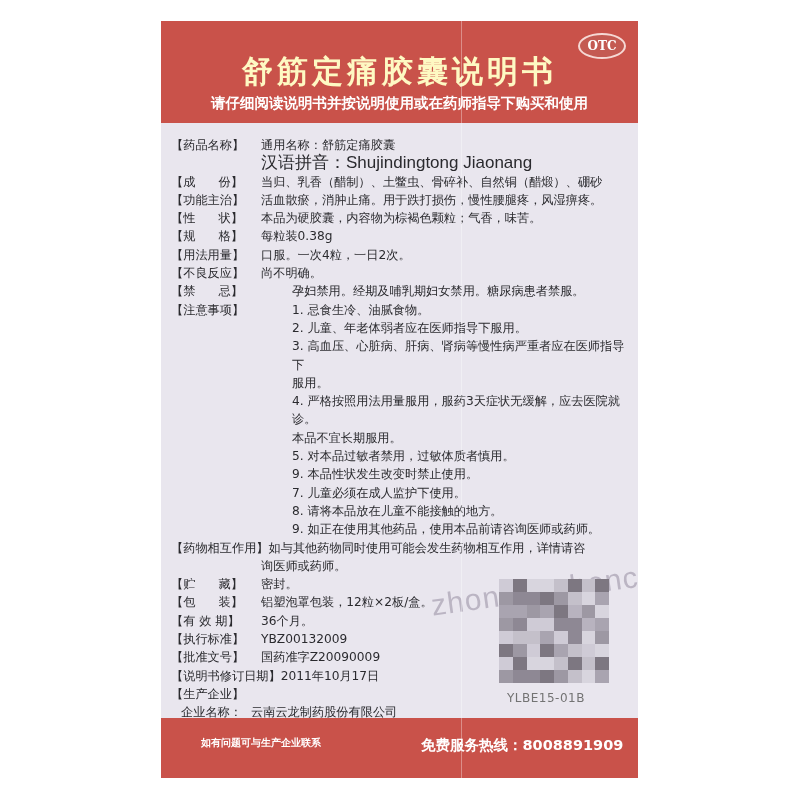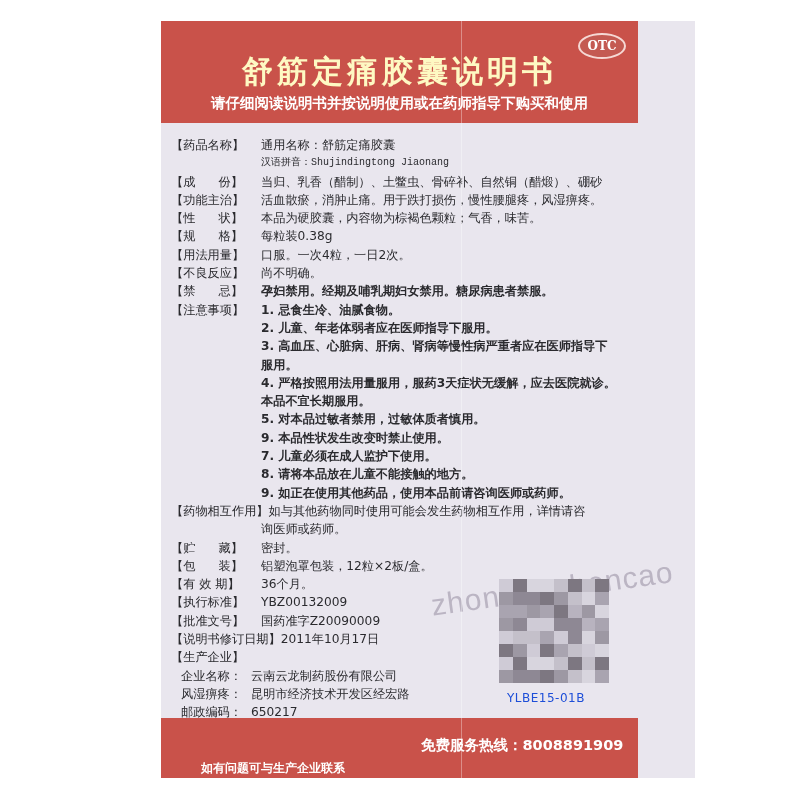--- a/index.html
+++ b/index.html
@@ -1,51 +1,51 @@
 <!DOCTYPE html>
 <html><head>
 <meta charset="utf-8">
 <style>
   html, body { margin:0; padding:0; }
   body { width:800px; height:800px; background:#ffffff; position:relative; overflow:hidden;
          font-family:"DejaVu Sans","Liberation Sans",sans-serif; }
-  .paper { position:absolute; left:161px; top:21px; width:534px; height:757px;
+  .paper { position:absolute; left:161px; top:21px; width:477px; height:757px;
            background:#e9e6ee; overflow:hidden; }
   .paper::after { content:""; position:absolute; left:300px; top:0; width:1px; height:100%;
            background:rgba(255,255,255,0.35); }
   .header { position:absolute; left:0; top:0; width:477px; height:102px;
             background:#c9524a; }
   .otc { position:absolute; right:12px; top:12px; width:44px; height:22px;
          border:2px solid #f6d8d4; border-radius:50%; color:#fff;
          font-family:"DejaVu Serif","Liberation Serif",serif; font-size:12px; font-weight:bold;
          text-align:center; line-height:22px; background:#c45a52; }
   .title { position:absolute; left:0; width:477px; top:30px; text-align:center; color:#fef9c3;
            font-size:31px; font-weight:bold; letter-spacing:4px; }
   .subtitle { position:absolute; left:0; width:477px; top:73px; text-align:center; color:#fff;
               font-size:14.5px; font-weight:bold; }
   .body { position:absolute; left:10px; top:115px; width:460px; font-size:12.2px; color:#2a2a2e; }
   .row { display:flex; line-height:18.3px; }
   .lbl { width:90px; flex:none; white-space:pre; }
   .lbl.wide { width:auto; }
   .val { flex:1; }
-  .val.bold, .note.bold { font-weight:bold; }
+  .val.bold, .note.bold { font-weight:normal;margin-left:31px; }
   .note { padding-left:90px; line-height:18.3px; }
   .indent { padding-left:90px; }
-  .mono { font-family:Liberation Mono, monospace; font-size:10px; }
+  .mono { font-family:Liberation Sans, sans-serif; font-size:17px; }
   .company { padding-left:10px; line-height:18.3px; }
   .company .k { display:inline-block; width:70px; }
   .qr { position:absolute; left:338px; top:558px; width:110px; height:104px;
         display:grid; grid-template-columns:repeat(8,1fr); grid-template-rows:repeat(8,1fr); }
   .qr div { }
-  .code { position:absolute; left:346px; top:670px; font-size:12px; color:#1d4ed8; letter-spacing:0.5px; }
+  .code { position:absolute; left:346px; top:670px; font-size:12px; color:#737373; letter-spacing:0.5px; }
   .watermark { position:absolute; left:268px; top:568px; color:rgba(150,140,160,0.55);
                font-size:30px; transform:rotate(-8deg); transform-origin:left top;
                font-family:"Liberation Sans",sans-serif; letter-spacing:1px; }
   .footer { position:absolute; left:0; top:697px; width:477px; height:60px; background:#c9524a; }
-  .foot-l { position:absolute; left:40px; top:18px; color:#fff; font-size:12px; font-weight:bold;margin-top:24px; }
+  .foot-l { position:absolute; left:40px; top:18px; color:#fff; font-size:10px; font-weight:bold; }
   .foot-r { position:absolute; left:260px; top:18px; color:#fff; font-size:14.5px; font-weight:bold; }
 </style>
 </head>
 <body>
 
 <div class="paper">
   <div class="header">
     <div class="otc">OTC</div>
     <div class="title">舒筋定痛胶囊说明书</div>
     <div class="subtitle">请仔细阅读说明书并按说明使用或在药师指导下购买和使用</div>

